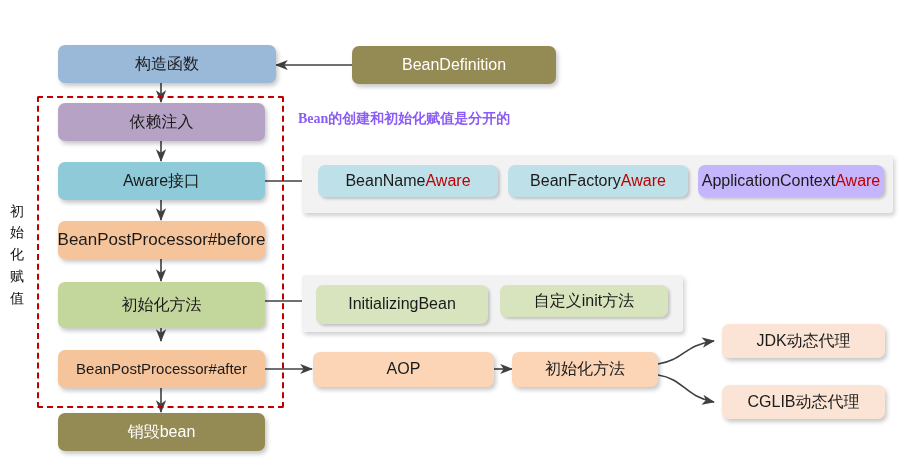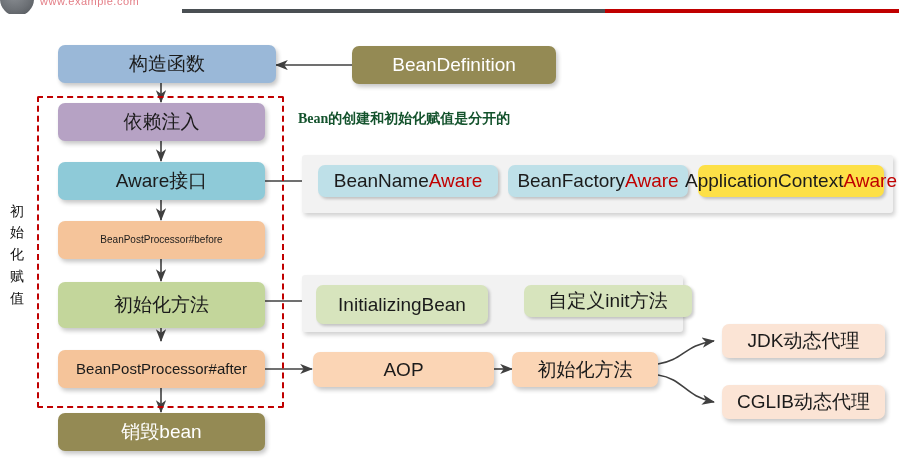--- a/index.html
+++ b/index.html
@@ -20,21 +20,21 @@
     position:absolute;left:40px;top:-5px;font-size:11px;color:#d94a56;
     letter-spacing:.5px;white-space:nowrap;opacity:.72;
   }
   .rule-dark{position:absolute;left:182px;top:9px;width:423px;height:4px;background:#4a4f53;}
   .rule-red{position:absolute;left:605px;top:9px;width:294px;height:4px;background:#c00000;}
 
   
   .node{
     position:absolute;display:flex;align-items:center;justify-content:center;
     border-radius:7px;box-sizing:border-box;
-    font-size:19px;color:#1b1b1b;text-align:center;line-height:1.15;
+    font-size:16px;color:#1b1b1b;text-align:center;line-height:1.15;
     box-shadow:2px 3px 4px rgba(0,0,0,.22);
     padding:0 6px;
   }
   .node.white-text{color:#ffffff;}
 
   .panel{
     position:absolute;background:#f2f2f2;border-radius:3px;
     box-shadow:2px 3px 4px rgba(0,0,0,.18);
   }
 
@@ -45,40 +45,34 @@
   }
 
   
   .vlabel{
     position:absolute;display:flex;flex-direction:column;align-items:center;
     justify-content:center;font-size:14px;color:#111;letter-spacing:0;
   }
   .vlabel span{display:block;line-height:1.55;}
 
   .note{
-    position:absolute;font-size:14px;font-weight:bold;color:#14532d;
+    position:absolute;font-size:14px;font-weight:bold;color:#8b5cf6;
     white-space:nowrap;font-family:"Liberation Serif","DejaVu Serif",serif;
   }
   .note .cjk{font-family:"Liberation Sans","DejaVu Sans",sans-serif;}
 
   .red-sfx{color:#c00000;}
 
   svg.wires{position:absolute;left:0;top:0;width:899px;height:464px;pointer-events:none;}
 </style>
 </head>
 <body>
 
 <div id="stage">
 
-  <div class="topstrip">
-    <div class="logo-badge"></div>
-    <div class="site-text">www.example.com</div>
-    <div class="rule-dark"></div>
-    <div class="rule-red"></div>
-  </div>
 
   <svg class="wires">
     <defs>
       <marker id="ah" markerWidth="9" markerHeight="9" refX="7.4" refY="3.2" orient="auto">
         <path d="M0,0 L8,3.2 L0,6.4 L2.2,3.2 z" fill="#404040"></path>
       </marker>
     </defs>
     <g stroke="#404040" stroke-width="1.6" fill="none" marker-end="url(#ah)">
 
       <path d="M352,65 L276,65"></path>
@@ -119,46 +113,46 @@
   </div>
 
   <div class="node" style="left:58px;top:45px;width:218px;height:38px;background:#9ab8d8;">构造函数</div>
 
   <div class="node white-text" style="left:352px;top:46px;width:204px;height:38px;background:#948a54;">BeanDefinition</div>
 
   <div class="node" style="left:58px;top:103px;width:207px;height:38px;background:#b6a2c4;">依赖注入</div>
 
   <div class="node" style="left:58px;top:162px;width:207px;height:38px;background:#8ecad8;">Aware接口</div>
 
-  <div class="node" style="left:58px;top:221px;width:207px;height:38px;background:#f5c49a;font-size:10px;">BeanPostProcessor#before</div>
+  <div class="node" style="left:58px;top:221px;width:207px;height:38px;background:#f5c49a;font-size:17px;">BeanPostProcessor#before</div>
 
   <div class="node" style="left:58px;top:282px;width:207px;height:46px;background:#c3d69b;">初始化方法</div>
 
   <div class="node" style="left:58px;top:350px;width:207px;height:38px;background:#f5c49a;font-size:15px;">BeanPostProcessor#after</div>
 
   <div class="node white-text" style="left:58px;top:413px;width:207px;height:38px;background:#948a54;">销毁bean</div>
 
   <div class="panel" style="left:302px;top:155px;width:591px;height:58px;">
     <div class="node" style="left:16px;top:10px;width:180px;height:32px;background:#bee0e8;box-shadow:2px 2px 3px rgba(0,0,0,.2);">
       <span>BeanName</span>
         <span class="red-sfx">Aware</span>
     </div>
     <div class="node" style="left:206px;top:10px;width:180px;height:32px;background:#bee0e8;box-shadow:2px 2px 3px rgba(0,0,0,.2);">
       <span>BeanFactory</span>
         <span class="red-sfx">Aware</span>
     </div>
-    <div class="node" style="left:396px;top:10px;width:186px;height:32px;background:#fde047;box-shadow:2px 2px 3px rgba(0,0,0,.2);">
+    <div class="node" style="left:396px;top:10px;width:186px;height:32px;background:#c4b5fd;box-shadow:2px 2px 3px rgba(0,0,0,.2);">
       <span>ApplicationContext</span>
         <span class="red-sfx">Aware</span>
     </div>
   </div>
 
   <div class="panel" style="left:302px;top:275px;width:381px;height:57px;">
     <div class="node" style="left:14px;top:10px;width:172px;height:39px;background:#d7e4bd;box-shadow:2px 2px 3px rgba(0,0,0,.2);">InitializingBean</div>
-    <div class="node" style="left:198px;top:10px;width:168px;height:32px;background:#d7e4bd;box-shadow:2px 2px 3px rgba(0,0,0,.2);margin-left:24px;">自定义init方法</div>
+    <div class="node" style="left:198px;top:10px;width:168px;height:32px;background:#d7e4bd;box-shadow:2px 2px 3px rgba(0,0,0,.2);">自定义init方法</div>
   </div>
 
   <div class="node" style="left:313px;top:352px;width:181px;height:35px;background:#fbd5b5;">AOP</div>
 
   <div class="node" style="left:512px;top:352px;width:146px;height:35px;background:#fbd5b5;">初始化方法</div>
 
   <div class="node" style="left:722px;top:324px;width:163px;height:34px;background:#fbe4d5;">JDK动态代理</div>
 
   <div class="node" style="left:722px;top:385px;width:163px;height:34px;background:#fbe4d5;">CGLIB动态代理</div>
 

